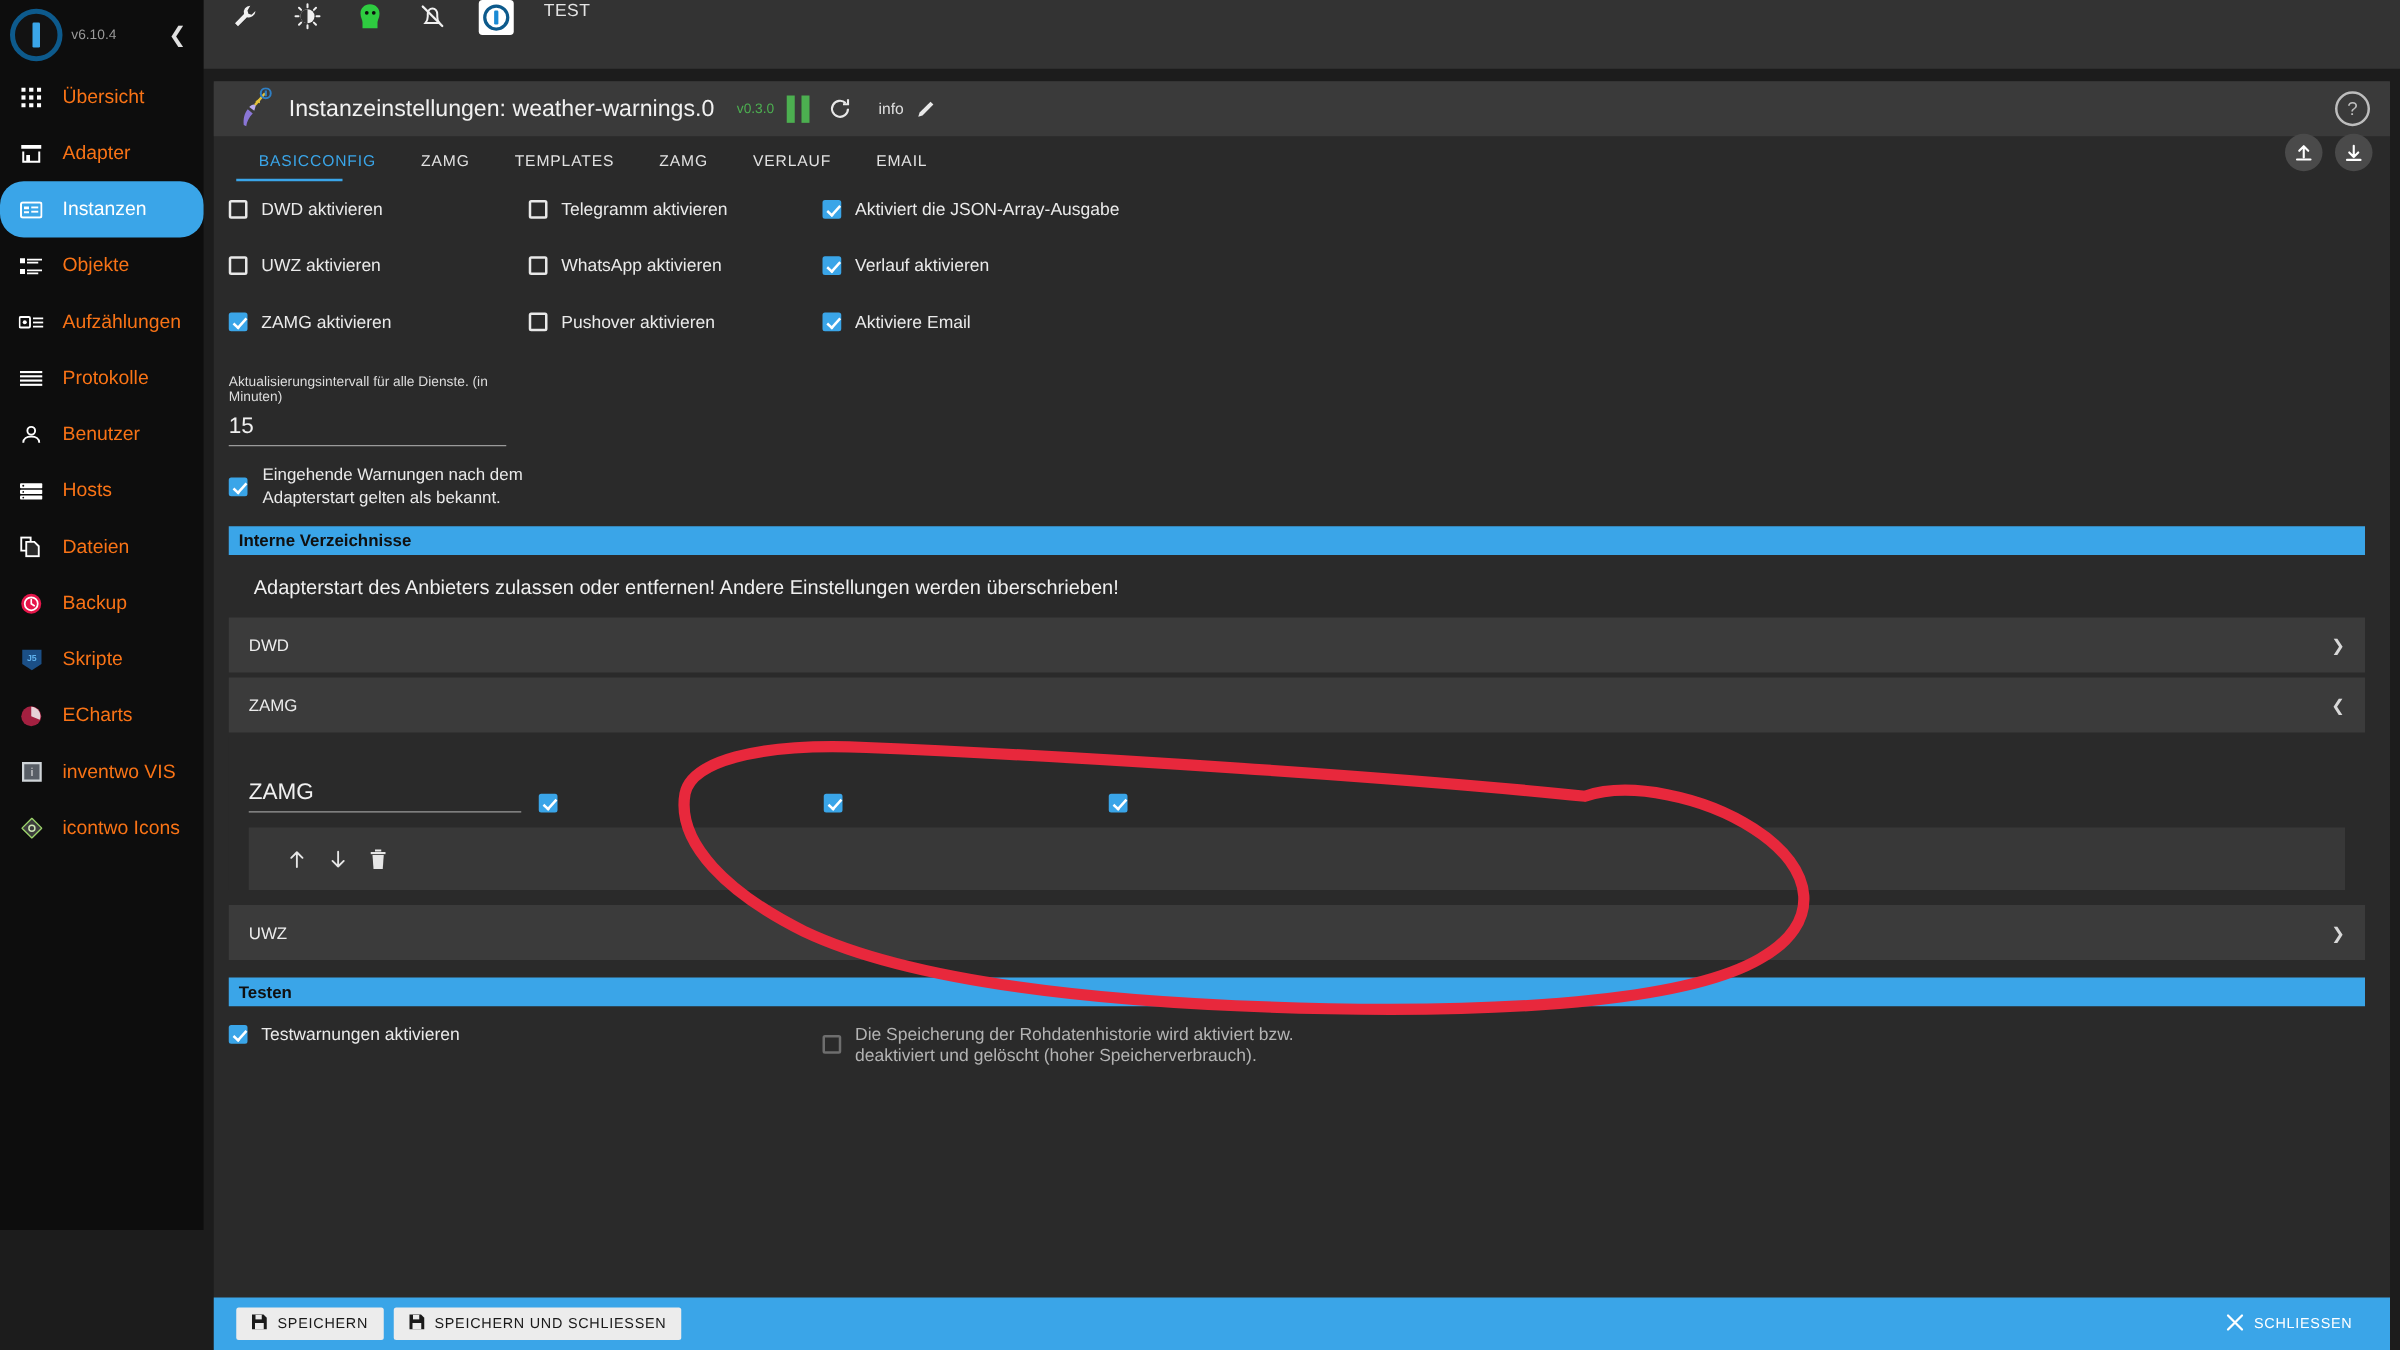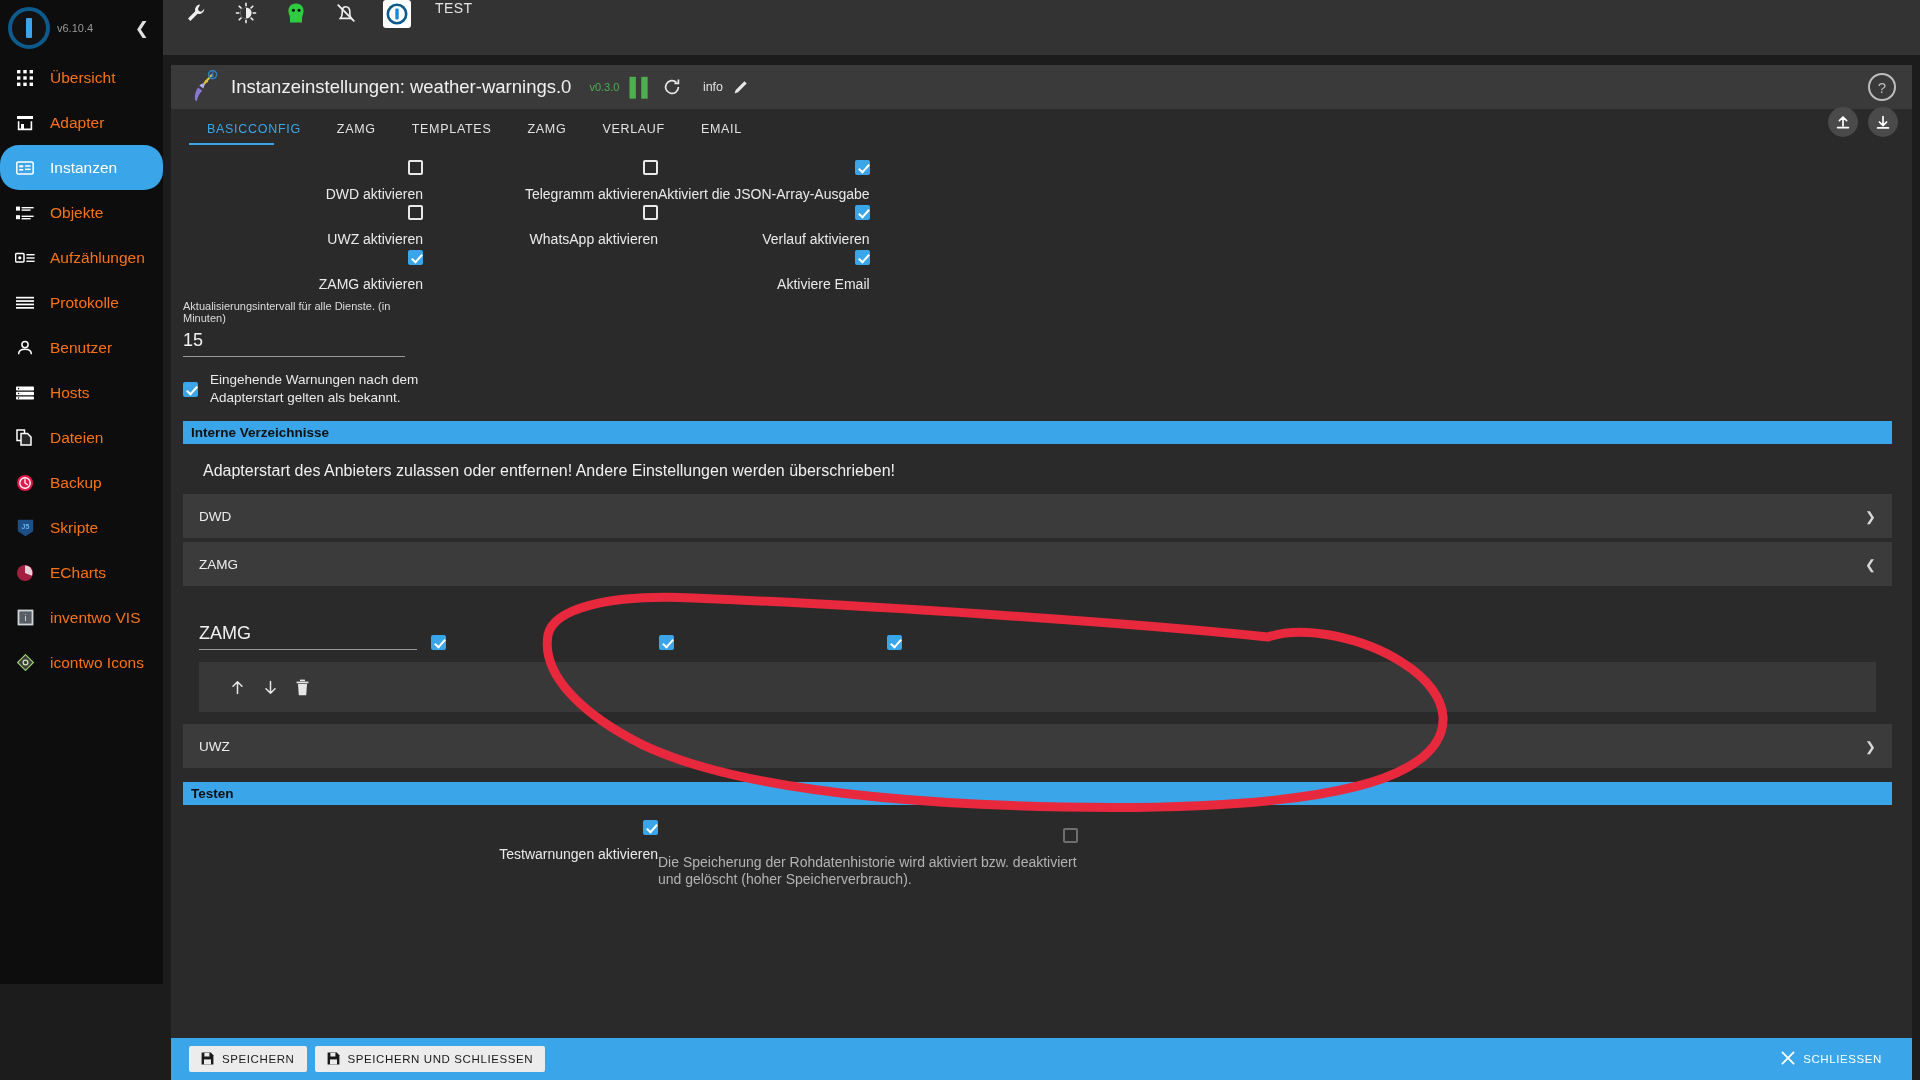--- a/index.html
+++ b/index.html
@@ -90,21 +90,21 @@
   }
 
   #form-scroll { flex:1 1 auto; overflow:hidden; padding: 14px 20px 0 12px; position:relative; }
 
   .cb-grid { display:flex; }
   .cb-col { flex: 0 0 auto; }
   .cb-col.c1 { width: 240px; }
   .cb-col.c2 { width: 235px; }
   .cb-col.c3 { width: auto; }
 
-  .cb-row { display:flex; align-items:flex-end; gap:11px; height:45px;flex-direction:column; }
+  .cb-row { display:flex; align-items:flex-start; gap:11px; height:45px; }
   .cb {
     width:15px;height:15px;flex:0 0 15px;border:2px solid #e8e8e8;border-radius:2px;
     background:transparent; cursor:pointer; margin-top:1px;
   }
   .cb.checked { background:#3aa5e8; border-color:#3aa5e8; position:relative; }
   .cb.checked:after {
     content:""; position:absolute; left:4px; top:0px; width:4px;height:9px;
     border:solid #fff; border-width:0 2px 2px 0; transform:rotate(42deg);
   }
   .cb.dim { border-color:#6e6e6e; }
@@ -478,20 +478,24 @@
           </div>
 
           <div class="cb-col c2">
             <div class="cb-row">
               <div class="cb"></div>
               <div class="cb-lbl">Telegramm aktivieren</div>
             </div>
             <div class="cb-row">
               <div class="cb"></div>
               <div class="cb-lbl">WhatsApp aktivieren</div>
+            </div>
+            <div class="cb-row">
+              <div class="cb"></div>
+              <div class="cb-lbl">Pushover aktivieren</div>
             </div>
           </div>
 
           <div class="cb-col c3">
             <div class="cb-row">
               <div class="cb checked"></div>
               <div class="cb-lbl">Aktiviert die JSON-Array-Ausgabe</div>
             </div>
             <div class="cb-row">
               <div class="cb checked"></div>

